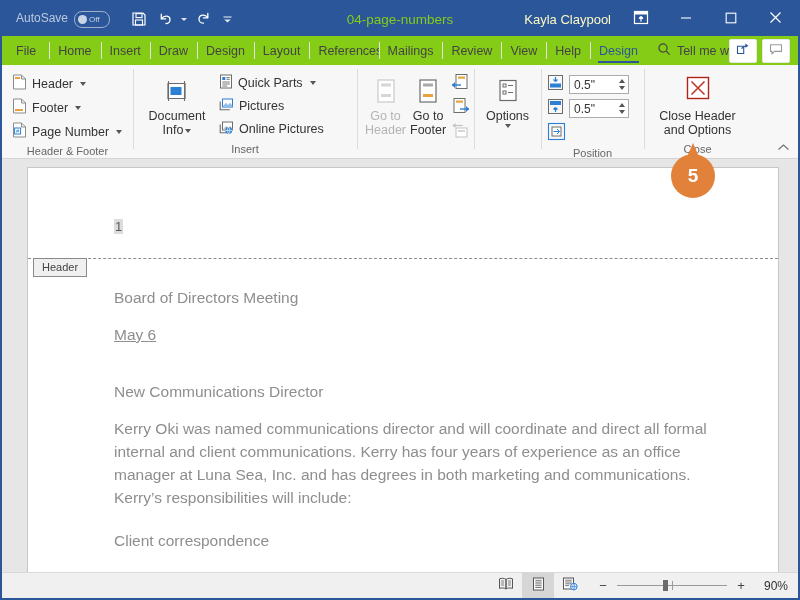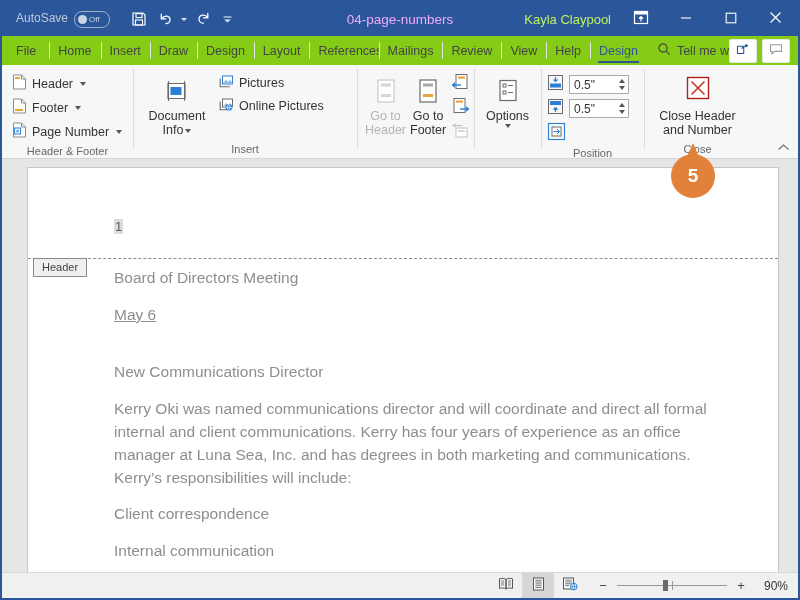--- a/index.html
+++ b/index.html
@@ -32,25 +32,25 @@
   .qbtn{
     width:26px;height:26px;display:flex;align-items:center;justify-content:center;
     cursor:default;
   }
   .qbtn svg{display:block;}
   .caret-sm{
     width:0;height:0;border-left:3px solid transparent;border-right:3px solid transparent;
     border-top:3.5px solid #dfe6f1;margin-left:1px;
   }
   .doctitle{
-    position:absolute;left:0;right:0;text-align:center;font-size:13.5px;color:#f0abfc;
+    position:absolute;left:0;right:0;text-align:center;font-size:13.5px;color:#84cc16;
     pointer-events:none;
   }
   .tb-right{margin-left:auto;display:flex;align-items:center;height:34px;}
-  .username{font-size:13px;color:#bef264;margin-right:14px;white-space:nowrap;}
+  .username{font-size:13px;color:#fef9c3;margin-right:14px;white-space:nowrap;}
   .winbtn{
     width:45px;height:34px;display:flex;align-items:center;justify-content:center;
   }
   .rdo{width:32px;height:34px;display:flex;align-items:center;justify-content:center;margin-right:6px;}
 
   
   .tabstrip{
     height:29px;flex:0 0 29px;background:#84cc16;display:flex;align-items:stretch;
     position:relative;
   }
@@ -168,21 +168,21 @@
     position:absolute;left:0;right:0;top:90px;border-top:1px dashed #8c8c8c;
   }
   .hdr-tag{
     position:absolute;left:5px;top:90px;font-size:11px;color:#444;background:#f0f0f0;
     border:1px solid #8a8a8a;padding:2px 8px;line-height:13px;
   }
   .doctext{position:absolute;left:86px;top:98px;right:40px;color:#8e8e8e;}
   .p{font-size:15.5px;line-height:23px;margin:0 0 12px 0;color:#8e8e8e;}
   .p.body{margin-bottom:13px;}
   .p.gap{margin-bottom:34px;text-decoration:underline;}
-  .p.tight{margin-bottom:14px;}
+  .p.tight{margin-bottom:14px;margin-top:20px;}
 
   
   .statusbar{
     flex:0 0 25px;height:25px;background:#f0f0f0;border-top:1px solid #d9d9d9;
     display:flex;align-items:center;
   }
   .sb-right{margin-left:auto;display:flex;align-items:center;padding-right:10px;gap:0;}
   .viewbtn{width:32px;height:25px;display:flex;align-items:center;justify-content:center;}
   .viewbtn.sel{background:#d6d6d6;}
   .zoomwrap{display:flex;align-items:center;gap:9px;margin-left:12px;}
@@ -403,20 +403,31 @@
             <svg width="36" height="30" viewBox="0 0 36 30">
                 <path d="M9 6.5h17v15H9z" fill="#fff" stroke="#6c6c6c" stroke-width="1.2"></path>
                 <rect x="11.5" y="10" width="11" height="8" fill="#2b7fd4"></rect>
                 <path d="M25.5 4v20M9.5 4v20" stroke="#6c6c6c" stroke-width="1.1"></path>
               </svg>
           </span>
           <span class="bl">Document</span>
           <span class="bl"><span>Info</span><span class="caret" style="display:inline-block;vertical-align:middle;"></span></span>
         </div>
         <div class="stack">
+          <div class="sbtn">
+            <span>
+              <svg width="14" height="15" viewBox="0 0 14 15">
+                  <rect x="1.5" y="1" width="11" height="13" fill="#fff" stroke="#6c6c6c" stroke-width="1"></rect>
+                  <rect x="3.3" y="3" width="3" height="3" fill="#2b7fd4"></rect>
+                  <path d="M7.4 3.6h3.4M7.4 5.3h3.4M3.3 8h7.5M3.3 10h7.5M3.3 12h5" stroke="#6c6c6c" stroke-width=".9"></path>
+                </svg>
+            </span>
+            <span>Quick Parts</span>
+            <span class="caret"></span>
+          </div>
           <div class="sbtn">
             <span>
               <svg width="15" height="15" viewBox="0 0 15 15">
                   <rect x="3.5" y="2" width="10" height="8" fill="#fff" stroke="#2b7fd4" stroke-width="1"></rect>
                   <path d="M4 9l3-3.2L9 8l2-2.2 2.3 2.6V10H4z" fill="#8fbfe8"></path>
                   <path d="M1.2 4.5v8.3h9.6" fill="none" stroke="#6c6c6c" stroke-width="1.1"></path>
                 </svg>
             </span>
             <span>Pictures</span>
           </div>
@@ -566,21 +577,21 @@
     <div class="rgroup" style="width:107px;justify-content:space-between;">
       <div class="rg-body" style="justify-content:center;">
         <div class="bigbtn xwide">
           <span class="bi">
             <svg width="36" height="32" viewBox="0 0 36 32">
                 <rect x="7.5" y="2.5" width="21" height="21" fill="#fff" stroke="#b02318" stroke-width="1.4"></rect>
                 <path d="M11.5 6.5l13 13M24.5 6.5l-13 13" stroke="#c0392b" stroke-width="1.6"></path>
               </svg>
           </span>
           <span class="bl">Close Header</span>
-          <span class="bl">and Number</span>
+          <span class="bl">and Options</span>
         </div>
       </div>
       <div class="rg-label">Close</div>
     </div>
 
     <div class="ribbon-collapse">
       <span>
         <svg width="13" height="9" viewBox="0 0 13 9">
             <path d="M1.5 6.5L6.5 2l5 4.5" fill="none" stroke="#777" stroke-width="1.3"></path>
           </svg>

